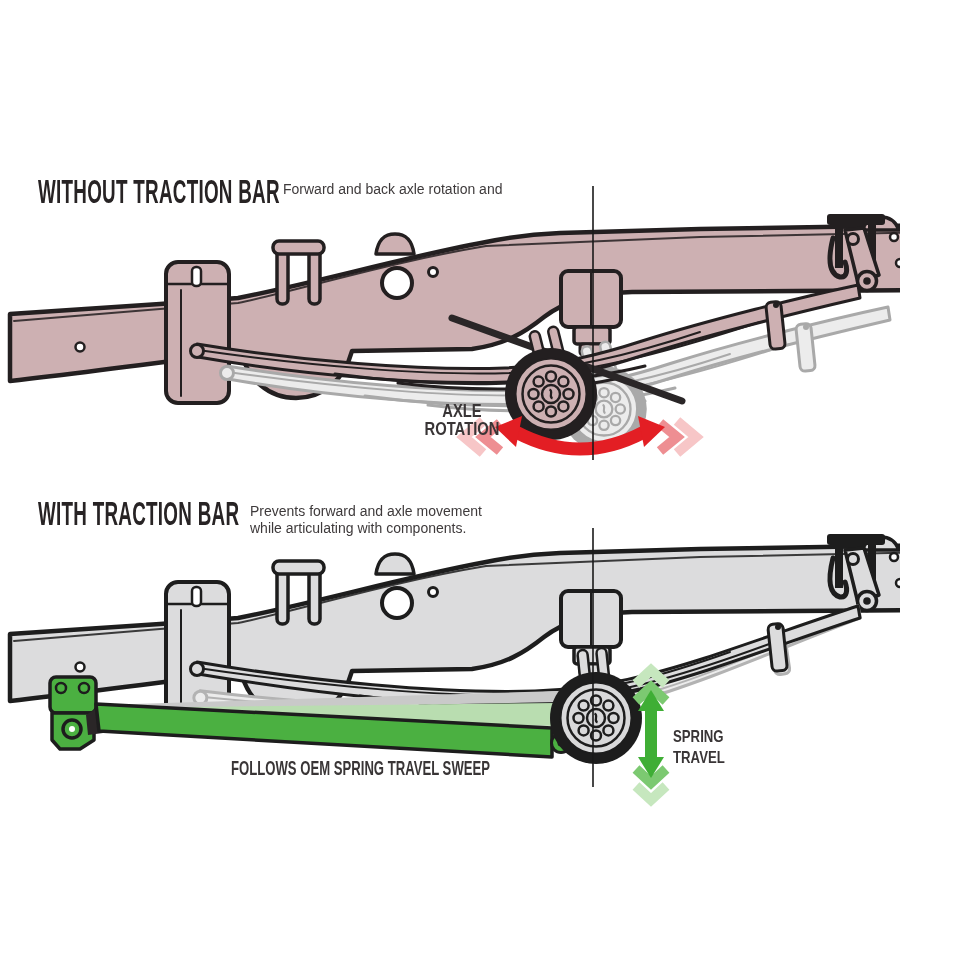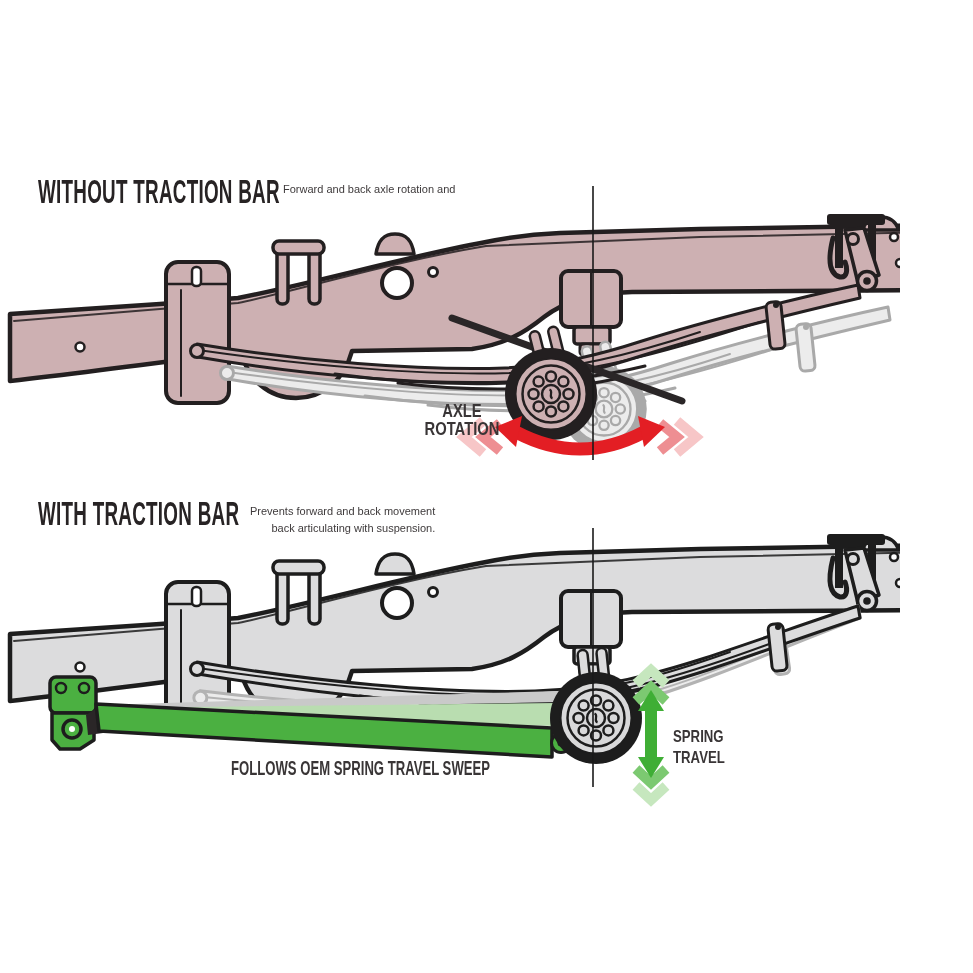--- a/index.html
+++ b/index.html
@@ -1,21 +1,21 @@
 <!DOCTYPE html>
 <html><head>
 <meta charset="utf-8">
 <style>
   html,body{margin:0;padding:0;background:#fff;}
   .canvas{position:relative;width:900px;height:973px;background:#fff;overflow:hidden;
           font-family:"Liberation Sans",sans-serif;}
   .art{position:absolute;left:0;top:0;}
   .heading{position:absolute;font-weight:700;font-size:33px;line-height:1;color:#272324;
            white-space:nowrap;transform:scaleX(.57);transform-origin:0 0;letter-spacing:.5px;}
-  .desc{position:absolute;font-size:11px;line-height:17px;color:#3e3a3b;white-space:nowrap;text-align:right;}
+  .desc{position:absolute;font-size:14px;line-height:17px;color:#3e3a3b;white-space:nowrap;}
   .lbl{position:absolute;font-weight:700;color:#393536;white-space:nowrap;}
   .lbl-axle{left:402px;top:402px;width:120px;text-align:center;font-size:18px;line-height:18px;
             transform:scaleX(.82);transform-origin:50% 0;}
   .lbl-sweep{left:231px;top:757px;font-size:20.5px;line-height:21px;
              transform:scaleX(.64);transform-origin:0 0;}
   .lbl-spring{left:673px;top:726px;font-size:16.5px;line-height:21px;
               transform:scaleX(.8);transform-origin:0 0;}
 </style>
 </head>
 <body>
@@ -195,22 +195,22 @@
   <div class="desc" style="left:283px;top:181px">
     <div>Forward and back axle rotation and</div>
   </div>
   <div class="lbl lbl-axle">
     <div>AXLE</div>
     <div>ROTATION</div>
   </div>
 
   <div class="heading" style="left:38px;top:497px">WITH TRACTION BAR</div>
   <div class="desc" style="left:250px;top:503px">
-    <div>Prevents forward and back movement</div>
-    <div>back articulating with suspension.</div>
+    <div>Prevents forward and axle movement</div>
+    <div>while articulating with components.</div>
   </div>
   <div class="lbl lbl-sweep">FOLLOWS OEM SPRING TRAVEL SWEEP</div>
   <div class="lbl lbl-spring">
     <div>SPRING</div>
     <div>TRAVEL</div>
   </div>
 
 </div>
 
 </body></html>

